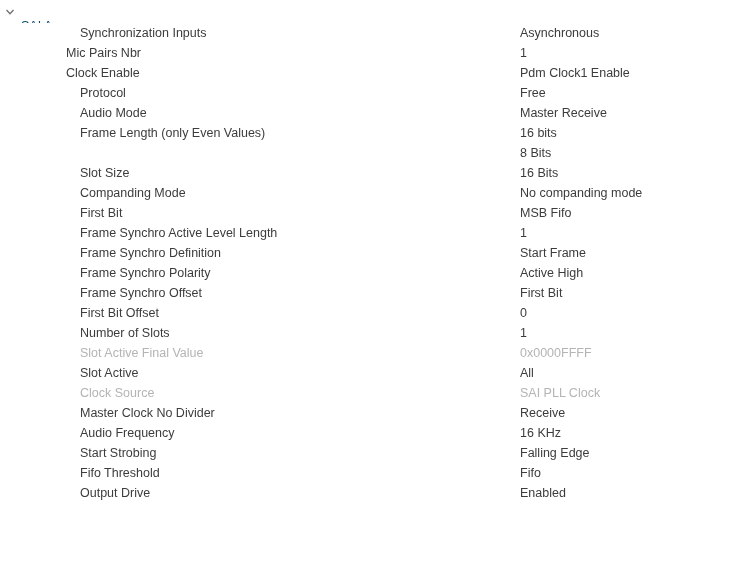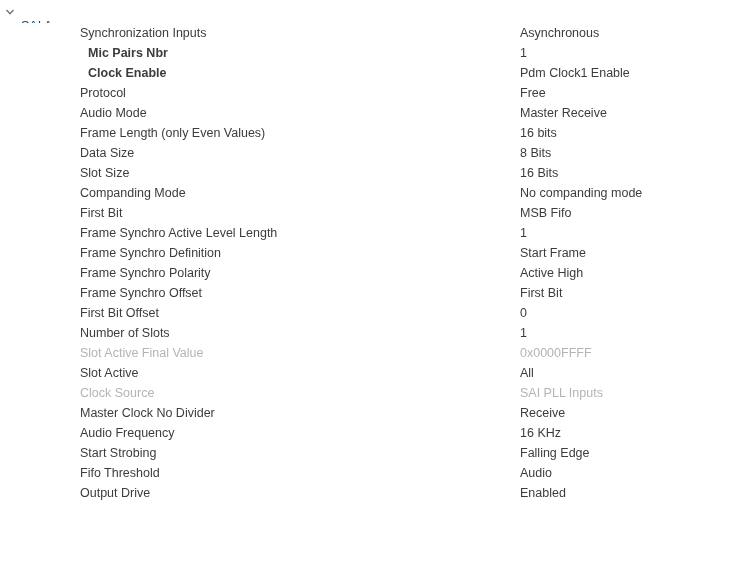--- a/index.html
+++ b/index.html
@@ -47,22 +47,21 @@
     height: 20px;
     display: flex;
     align-items: center;
     background: #ffffff;
   }
   .property-row .property-label {
     padding-left: 80px;
     white-space: nowrap;
   }
   .property-row.indent-1 .property-label {
-    padding-left: 88px;
-    font-weight: bold;
+    padding-left: 66px;
   }
   .property-row .property-value {
     position: absolute;
     left: 520px;
     white-space: nowrap;
   }
   .property-row.disabled .property-label,
   .property-row.disabled .property-value {
     color: #b4b4b4;
   }
@@ -100,21 +99,20 @@
     </div>
       <div class="property-row indent-2">
       <span class="property-label">Audio Mode</span>
       <span class="property-value">Master Receive</span>
     </div>
       <div class="property-row indent-2">
       <span class="property-label">Frame Length (only Even Values)</span>
       <span class="property-value">16 bits</span>
     </div>
       <div class="property-row indent-2">
-      <span class="property-label">Data Size</span>
       <span class="property-value">8 Bits</span>
     </div>
       <div class="property-row indent-2">
       <span class="property-label">Slot Size</span>
       <span class="property-value">16 Bits</span>
     </div>
       <div class="property-row indent-2">
       <span class="property-label">Companding Mode</span>
       <span class="property-value">No companding mode</span>
     </div>
@@ -149,37 +147,37 @@
       <div class="property-row indent-2 disabled">
       <span class="property-label">Slot Active Final Value</span>
       <span class="property-value">0x0000FFFF</span>
     </div>
       <div class="property-row indent-2">
       <span class="property-label">Slot Active</span>
       <span class="property-value">All</span>
     </div>
       <div class="property-row indent-2 disabled">
       <span class="property-label">Clock Source</span>
-      <span class="property-value">SAI PLL Inputs</span>
+      <span class="property-value">SAI PLL Clock</span>
     </div>
       <div class="property-row indent-2">
       <span class="property-label">Master Clock No Divider</span>
       <span class="property-value">Receive</span>
     </div>
       <div class="property-row indent-2">
       <span class="property-label">Audio Frequency</span>
       <span class="property-value">16 KHz</span>
     </div>
       <div class="property-row indent-2">
       <span class="property-label">Start Strobing</span>
       <span class="property-value">Falling Edge</span>
     </div>
       <div class="property-row indent-2">
       <span class="property-label">Fifo Threshold</span>
-      <span class="property-value">Audio</span>
+      <span class="property-value">Fifo</span>
     </div>
       <div class="property-row indent-2">
       <span class="property-label">Output Drive</span>
       <span class="property-value">Enabled</span>
     </div>
     </div>
 
 </div>
 
 </body></html>

